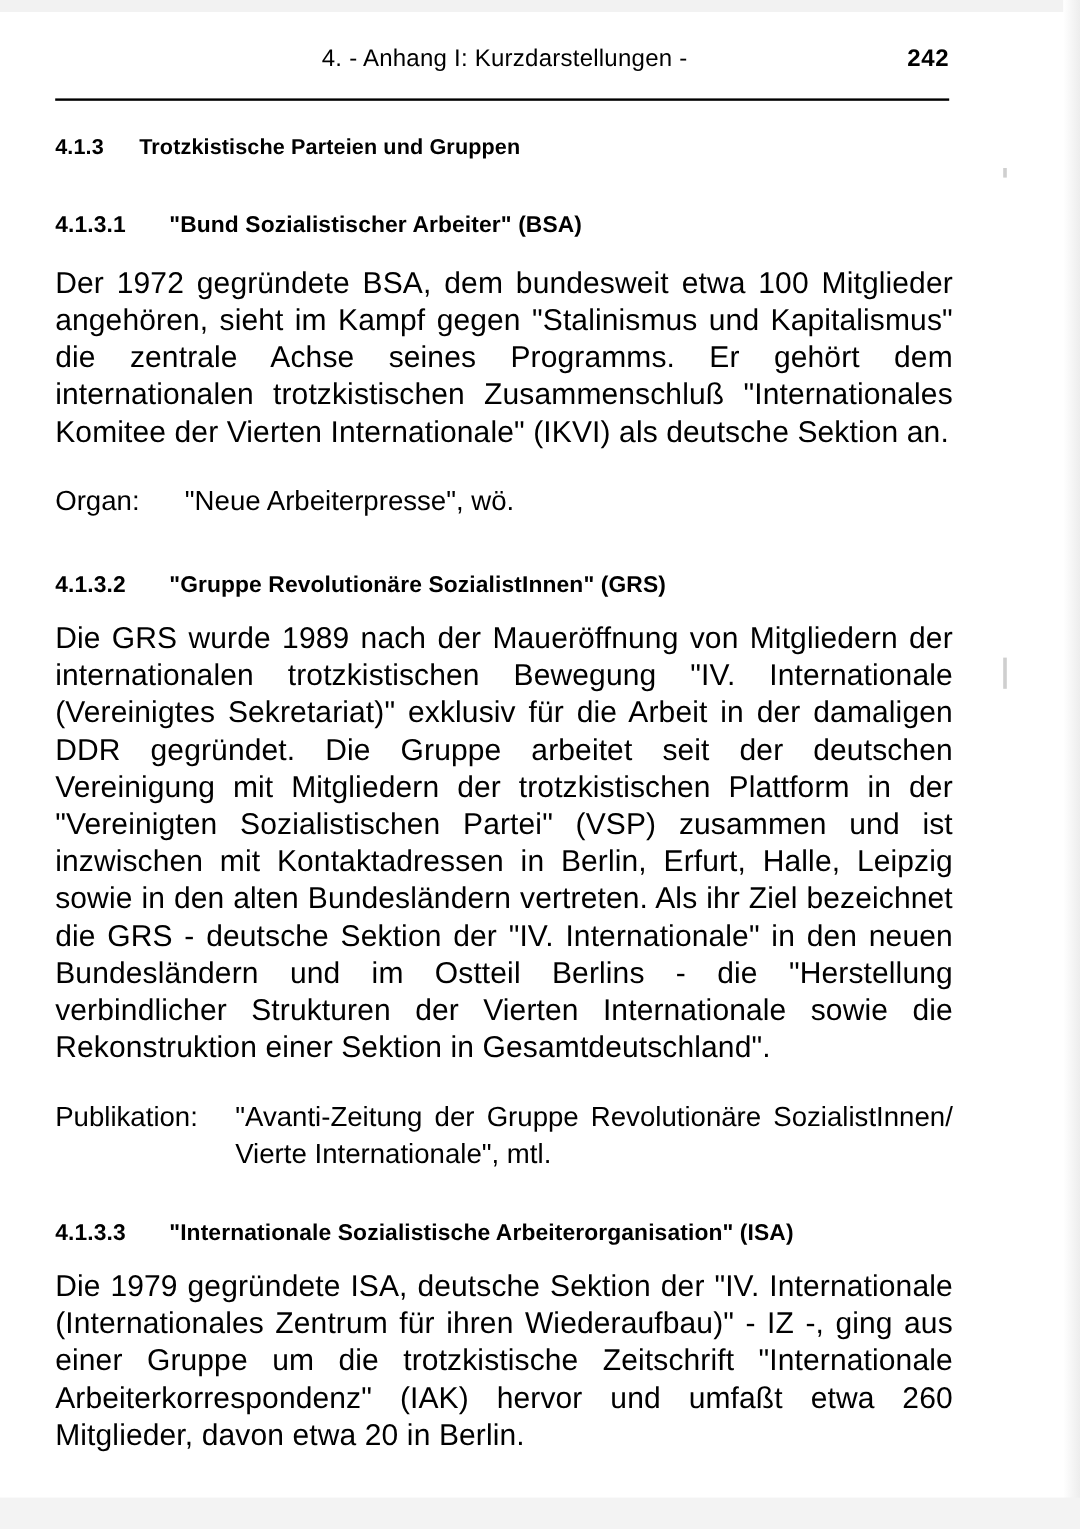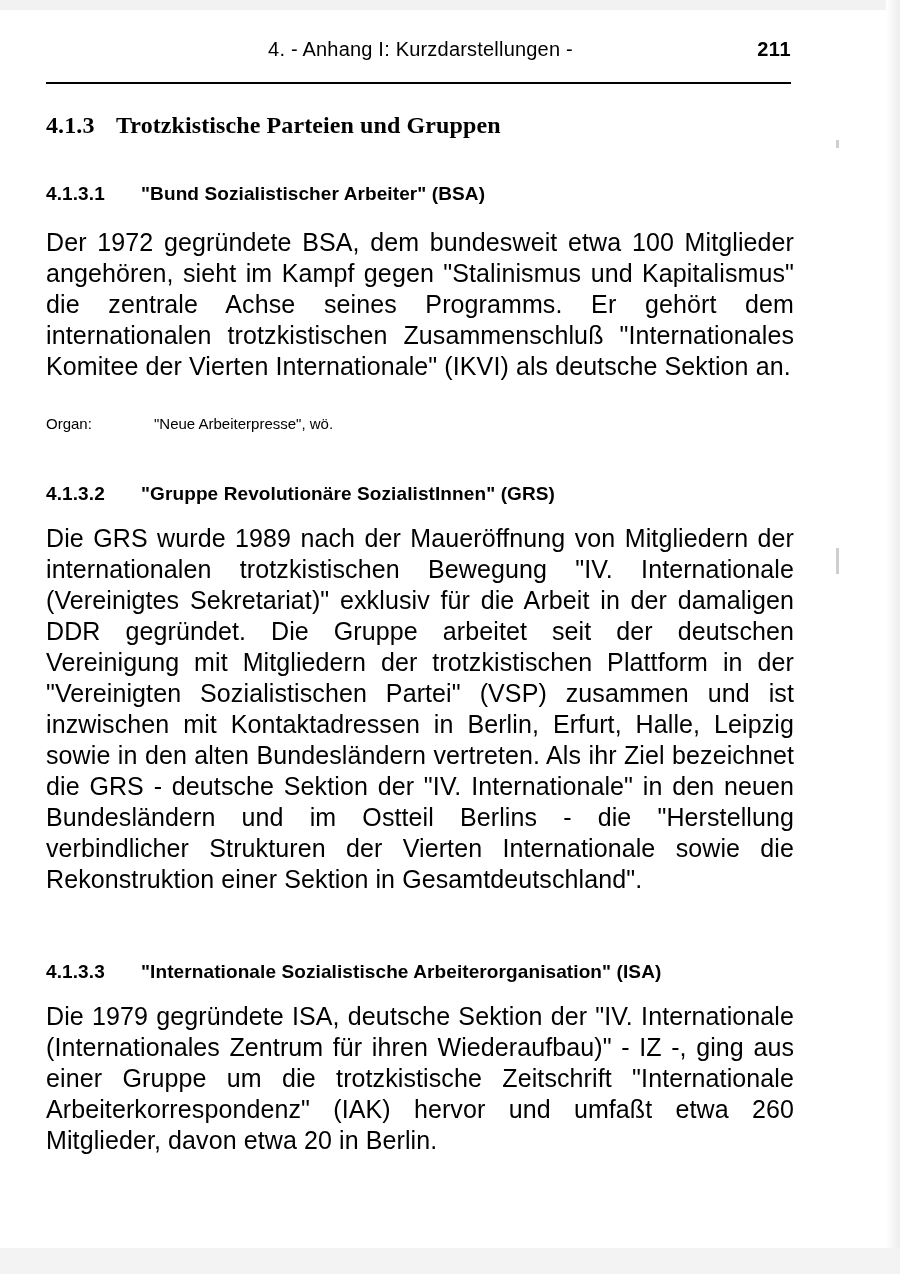--- a/index.html
+++ b/index.html
@@ -84,25 +84,24 @@
     height: 2px;
     background: #000000;
   }
   .body {
     position: absolute;
     left: 46px;
     top: 112px;
     width: 748px;
   }
   h2.section {
-    font-size: 24px;
+    font-size: 18px;
     font-weight: bold;
     margin: 0;
     letter-spacing: 0.1px;
-    font-family: Liberation Serif, serif;
   }
   h2.section .num {
     display: inline-block;
     width: 70px;
   }
   h3.subsection {
     font-size: 19px;
     font-weight: bold;
     margin: 0;
     letter-spacing: 0.1px;
@@ -112,21 +111,21 @@
     width: 95px;
   }
   p.para {
     font-size: 25px;
     line-height: 31px;
     margin: 0;
     text-align: justify;
     letter-spacing: 0.1px;
   }
   .labelled {
-    font-size: 15px;
+    font-size: 23px;
     line-height: 31px;
     display: flex;
     align-items: flex-start;
   }
   .labelled .lbl {
     width: 108px;
     flex: 0 0 auto;
   }
   .labelled .lbl.wide {
     width: 150px;
@@ -149,21 +148,21 @@
   <div class="scan-edge-top"></div>
   <div class="scan-edge-right"></div>
   <div class="scan-edge-bottom"></div>
   <div class="speck" style="left:836px; top:140px; width:3px; height:8px;"></div>
   <div class="speck" style="left:836px; top:548px; width:3px; height:26px;"></div>
 
   <div class="content">
 
     <div class="header">
       <div class="header-title">4. - Anhang I: Kurzdarstellungen -</div>
-      <div class="header-page">211</div>
+      <div class="header-page">242</div>
     </div>
     <div class="header-rule"></div>
 
     <div class="body">
 
       <h2 class="section">
         <span class="num">4.1.3</span><span>Trotzkistische Parteien und Gruppen</span>
       </h2>
 
       <div class="sp-44"></div>
@@ -188,20 +187,24 @@
       <h3 class="subsection">
         <span class="num">4.1.3.2</span><span>"Gruppe Revolutionäre SozialistInnen" (GRS)</span>
       </h3>
 
       <div class="sp-18"></div>
 
       <p class="para">Die GRS wurde 1989 nach der Maueröffnung von Mitgliedern der internationalen trotzkistischen Bewegung "IV. Internationale (Vereinigtes Sekretariat)" exklusiv für die Arbeit in der damaligen DDR gegründet. Die Gruppe arbeitet seit der deutschen Vereinigung mit Mitgliedern der trotzkistischen Plattform in der "Vereinigten Sozialistischen Partei" (VSP) zusammen und ist inzwischen mit Kontaktadressen in Berlin, Erfurt, Halle, Leipzig sowie in den alten Bundesländern vertreten. Als ihr Ziel bezeichnet die GRS - deutsche Sektion der "IV. Internationale" in den neuen Bundesländern und im Ostteil Berlins - die "Herstellung verbindlicher Strukturen der Vierten Internationale sowie die Rekonstruktion einer Sektion in Gesamtdeutschland".</p>
 
       <div class="sp-26"></div>
 
+      <div class="labelled">
+        <span class="lbl wide">Publikation:</span>
+        <span class="val">"Avanti-Zeitung der Gruppe Revolutionäre SozialistInnen/ Vierte Internationale", mtl.</span>
+      </div>
 
       <div class="sp-40"></div>
 
       <h3 class="subsection">
         <span class="num">4.1.3.3</span><span>"Internationale Sozialistische Arbeiterorganisation" (ISA)</span>
       </h3>
 
       <div class="sp-18"></div>
 
       <p class="para">Die 1979 gegründete ISA, deutsche Sektion der "IV. Internationale (Internationales Zentrum für ihren Wiederaufbau)" - IZ -, ging aus einer Gruppe um die trotzkistische Zeitschrift "Internationale Arbeiterkorrespondenz" (IAK) hervor und umfaßt etwa 260 Mitglieder, davon etwa 20 in Berlin.</p>

